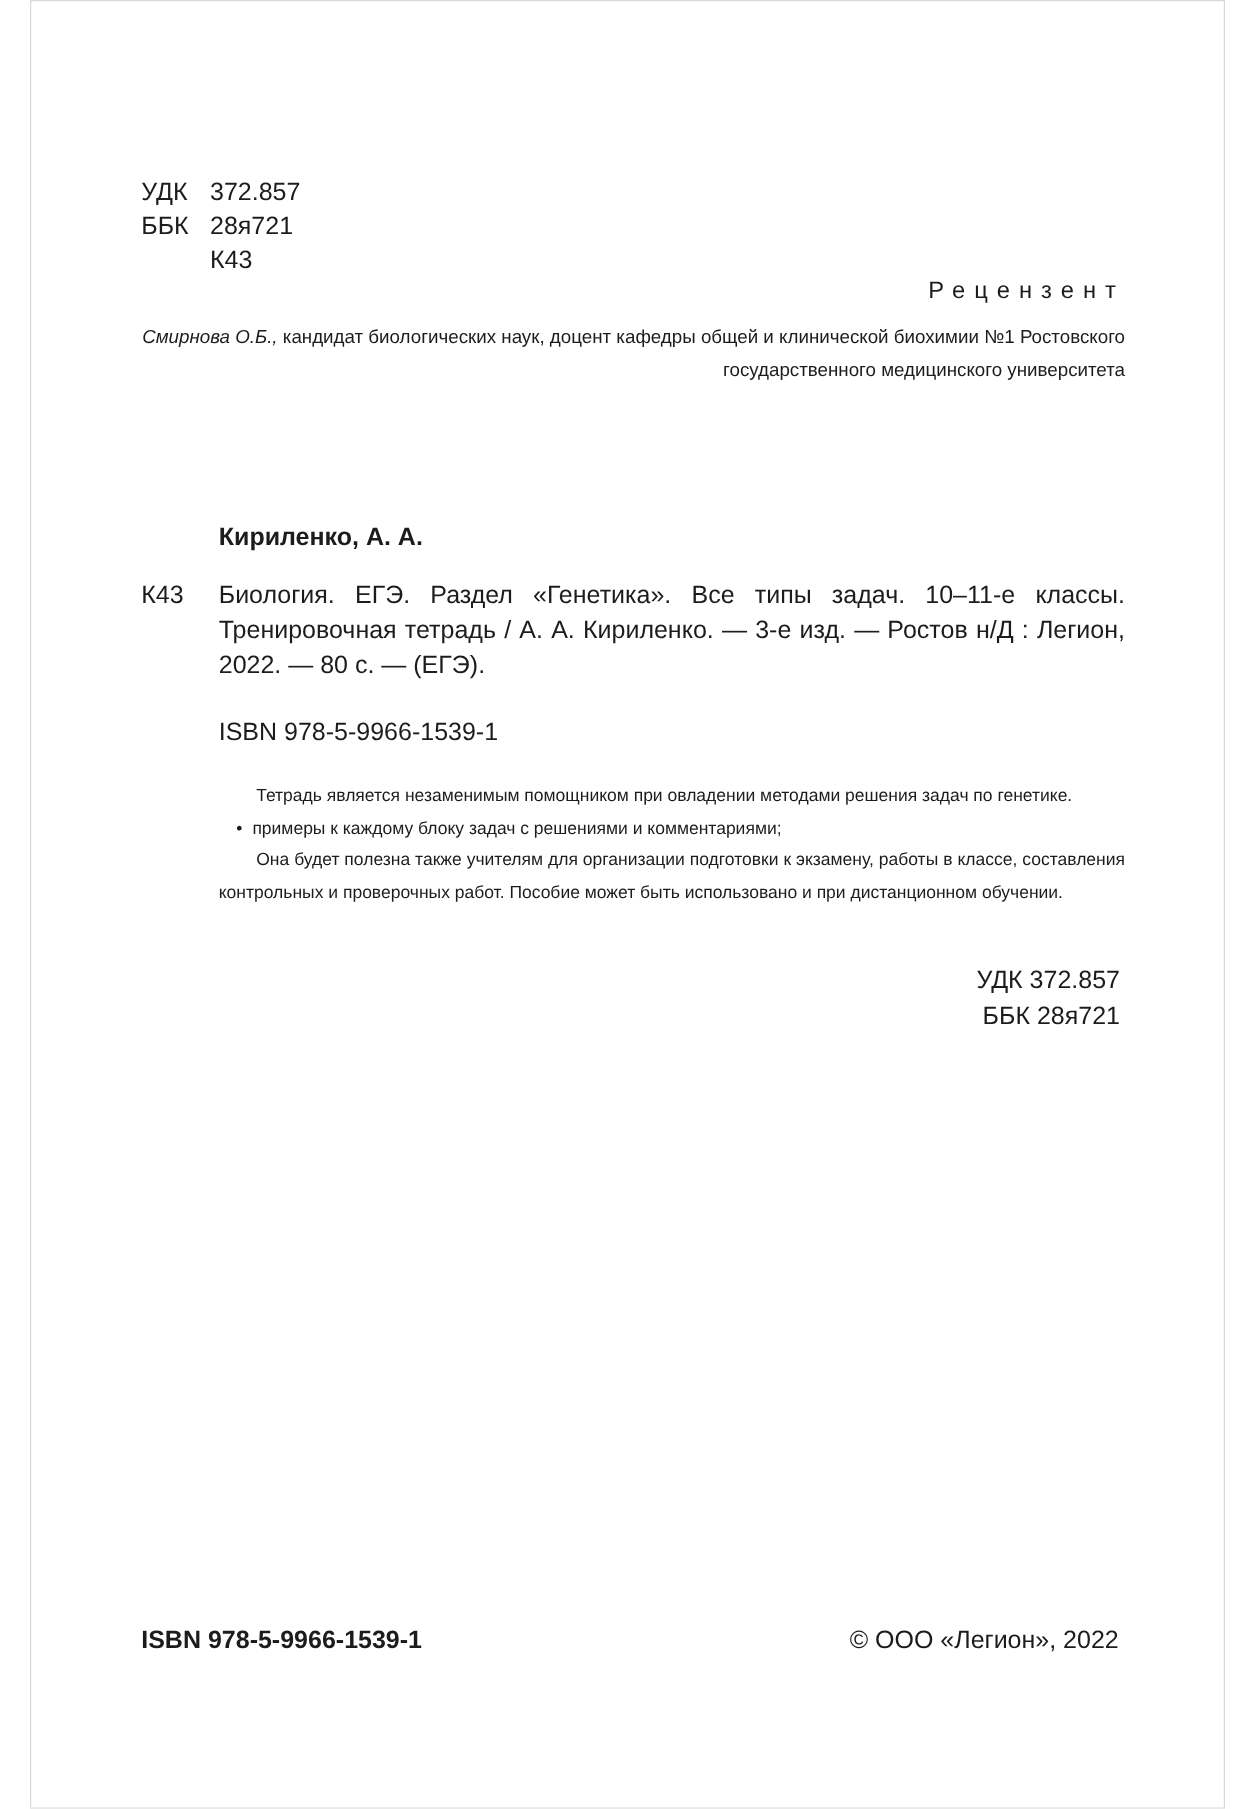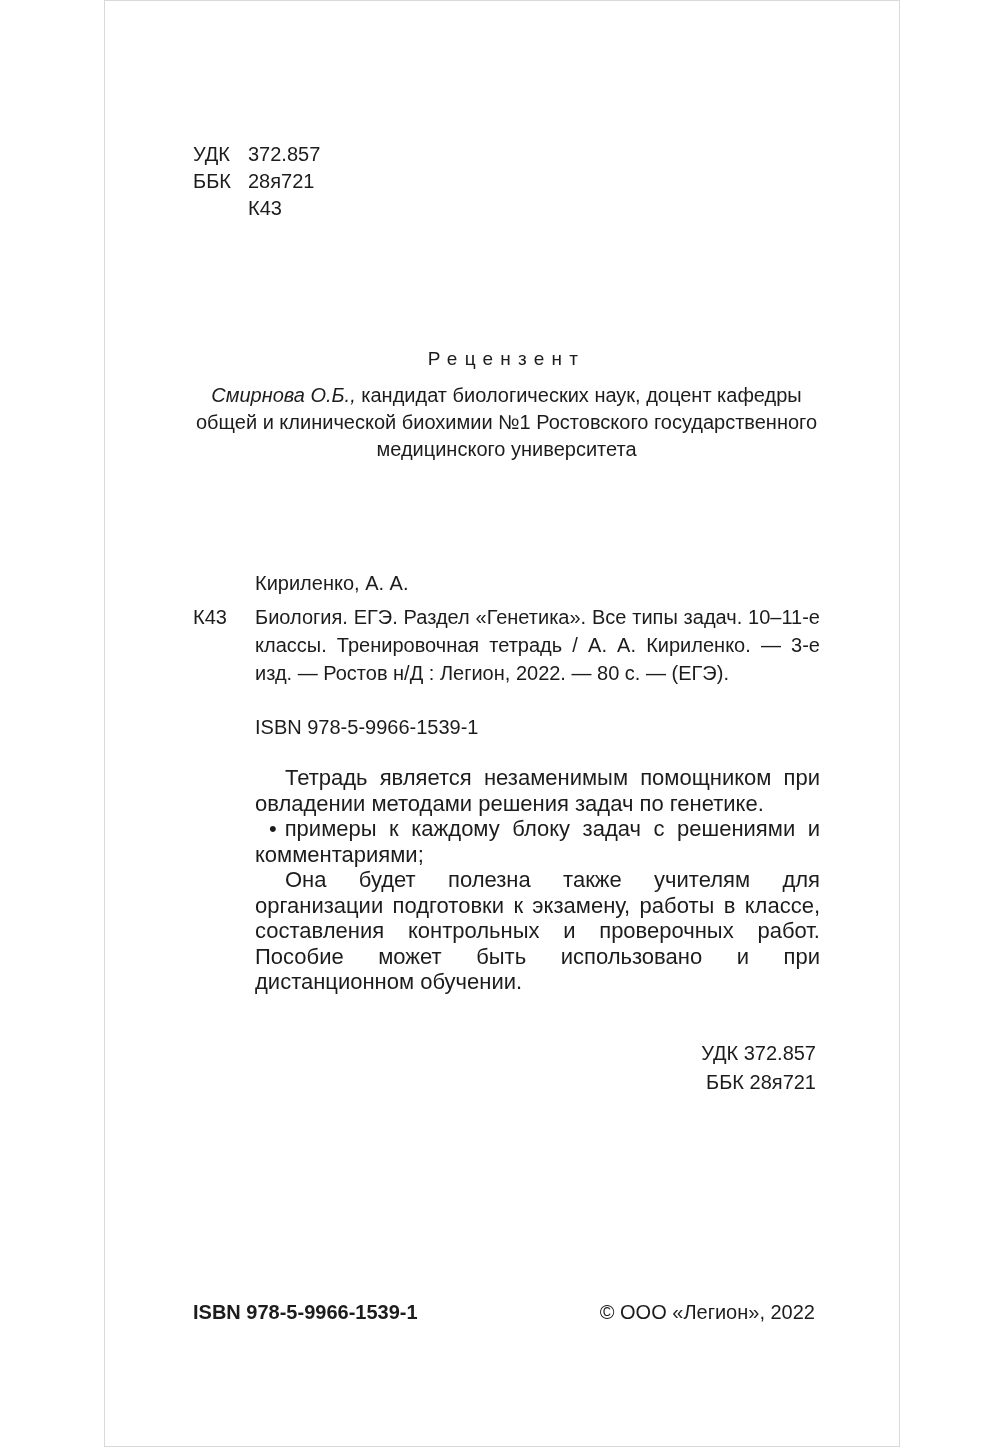--- a/index.html
+++ b/index.html
@@ -2,21 +2,21 @@
 <html><head>
 <meta charset="utf-8">
 <style>
   html, body {
     margin: 0;
     padding: 0;
     background: #ffffff;
   }
   .page {
     position: relative;
-    width: 796px;
+    width: 956px;
     height: 1447px;
     margin: 0 auto;
     background: #ffffff;
     color: #1c1c1c;
     font-family: "Liberation Sans", "DejaVu Sans", sans-serif;
     box-sizing: border-box;
     border: 1px solid #d9d9d9;
     overflow: hidden;
   }
   .content {
@@ -26,58 +26,57 @@
   .top-codes {
     font-size: 20px;
     line-height: 27px;
   }
   .code-label {
     display: inline-block;
     width: 55px;
   }
   
   .reviewer {
-    margin-top: 126px;
-    text-align: center;
+    text-align: right;
   }
   .reviewer-heading {
     font-size: 19px;
     letter-spacing: 0.38em;
   }
   .reviewer-text {
-    font-size: 20px;
+    font-size: 15px;
     line-height: 27px;
     max-width: 800px;
     margin: 12px auto 0;
   }
   .italic { font-style: italic; }
   
   .catalog {
     margin-top: 106px;
     font-size: 20px;
     line-height: 28px;
   }
   .author-line {
-    font-weight: normal;
+    font-weight: bold;
     margin-left: 62px;
-    margin-bottom: 6px;
+    margin-bottom: 18px;
   }
   .entry { display: flex; }
   .entry-code { width: 62px; flex: none; }
   .entry-text { flex: 1; text-align: justify; }
   .isbn-mid {
     margin-top: 26px;
     margin-left: 62px;
     font-size: 20px;
   }
   
   .annotation {
     margin-top: 24px;
     margin-left: 62px;
-    font-size: 22px;
+    font-size: 14px;
     line-height: 25.5px;
     text-align: justify;
   }
   .annotation p {
     margin: 0;
     text-indent: 30px;
   }
   .bullet-line {
     text-indent: 14px;
   }

